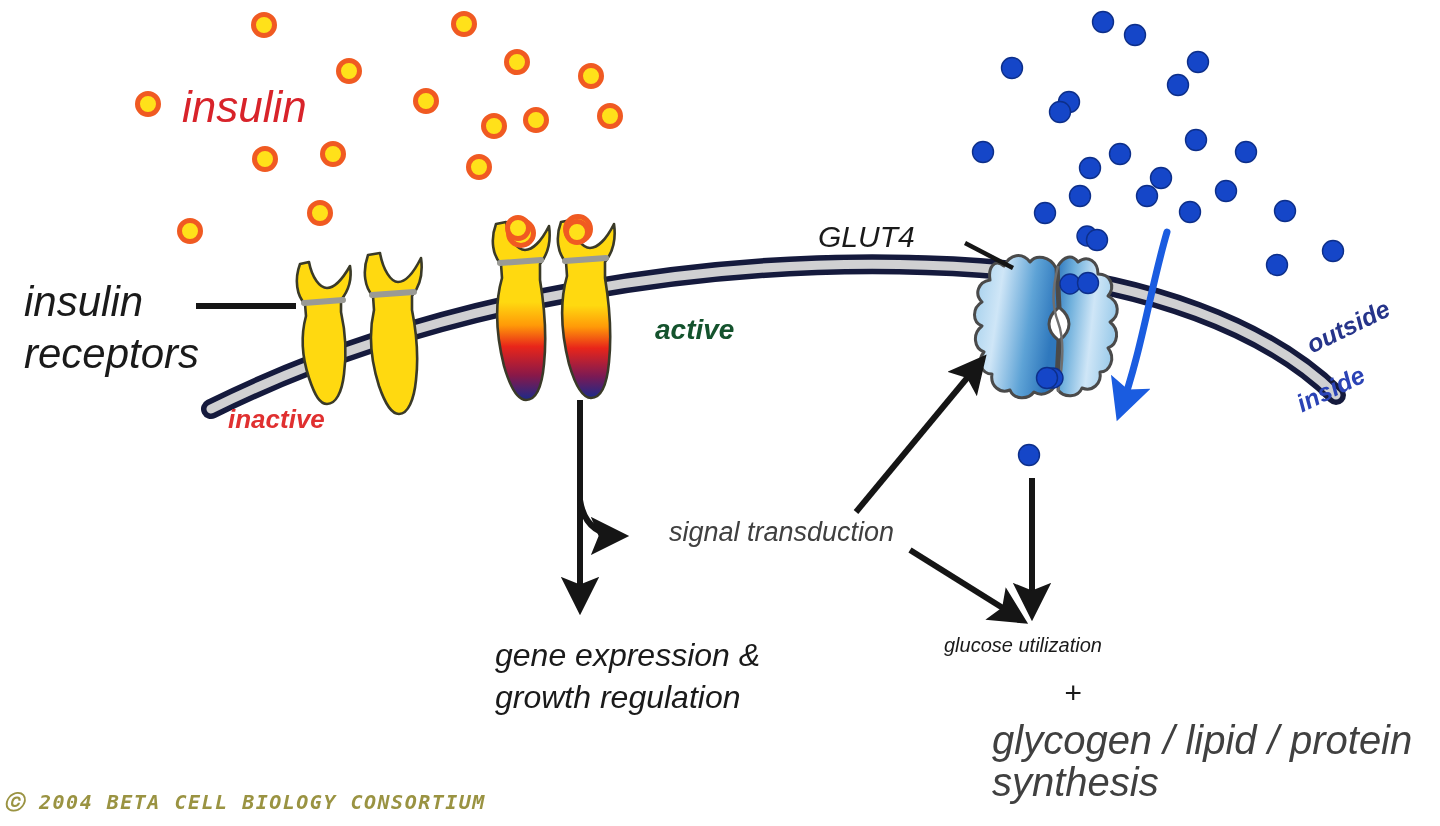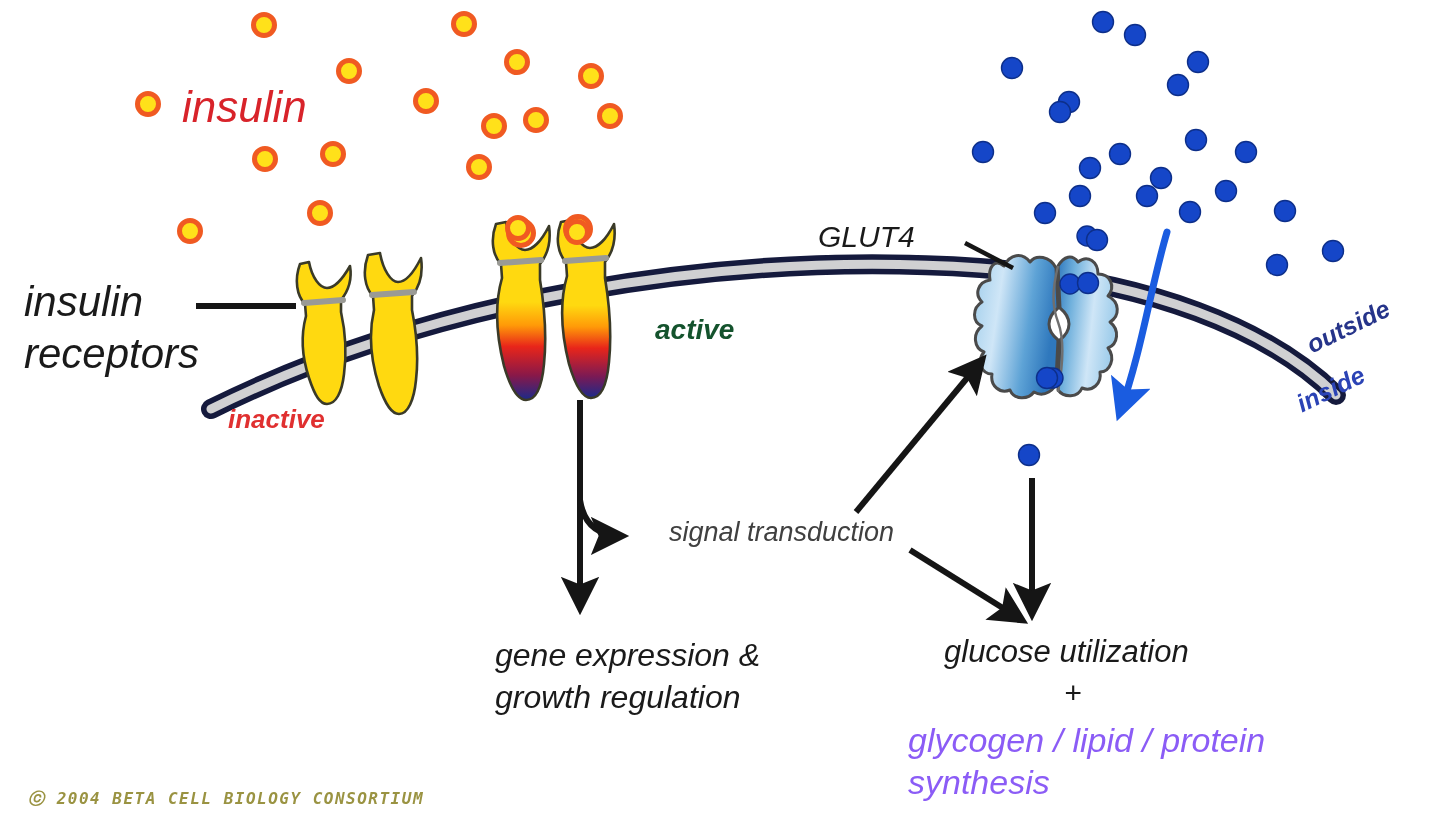--- a/index.html
+++ b/index.html
@@ -12,24 +12,24 @@
   #lbl-insulin{left:182px;top:82px;font-size:44px;color:#d8232a;font-weight:400;letter-spacing:0px;}
   #lbl-glucose{left:1245px;top:79px;font-size:42px;color:#1f3a93;}
   #lbl-receptors{left:24px;top:276px;font-size:42px;color:#1a1a1a;line-height:52px;}
   #lbl-inactive{left:228px;top:404px;font-size:26px;color:#e03030;font-weight:600;}
   #lbl-active{left:655px;top:314px;font-size:28px;color:#14532d;font-weight:600;}
   #lbl-glut4{left:818px;top:220px;font-size:30px;color:#1a1a1a;}
   #lbl-outside{left:1302px;top:333px;font-size:25px;color:#26348a;font-weight:600;transform:rotate(-26deg);transform-origin:left top;}
   #lbl-inside{left:1292px;top:392px;font-size:25px;color:#2b43b5;font-weight:600;transform:rotate(-26deg);transform-origin:left top;}
   #lbl-signal{left:637px;top:517px;font-size:27px;color:#404040;margin-left:32px;}
   #lbl-gene{left:495px;top:634px;font-size:32px;color:#1a1a1a;line-height:42px;}
-  #lbl-gluc-util{left:944px;top:634px;font-size:31px;color:#1a1a1a;}
+  #lbl-gluc-util{left:944px;top:634px;font-size:20px;color:#1a1a1a;}
   #lbl-plus{left:1064px;top:676px;font-size:30px;color:#1a1a1a;}
-  #lbl-glyco{left:908px;top:719px;font-size:34px;color:#8b5cf6;line-height:42px;}
-  #lbl-copy{left:28px;top:789px;font-size:16px;color:#9a9342;font-family:"DejaVu Sans Mono",monospace;letter-spacing:1.5px;font-weight:600;text-align:center;}
+  #lbl-glyco{left:992px;top:719px;font-size:40px;color:#404040;line-height:42px;}
+  #lbl-copy{left:4px;top:789px;font-size:20px;color:#9a9342;font-family:"DejaVu Sans Mono",monospace;letter-spacing:1.5px;font-weight:600;text-align:center;}
 </style>
 </head>
 <body>
 
 <div id="stage">
 
   <svg id="art" viewBox="0 0 1440 826" xmlns="http://www.w3.org/2000/svg">
     <defs>
       <linearGradient id="gradActiveLeft" x1="0" y1="0" x2="0" y2="1">
         <stop offset="0%" stop-color="#ffd910"></stop>

